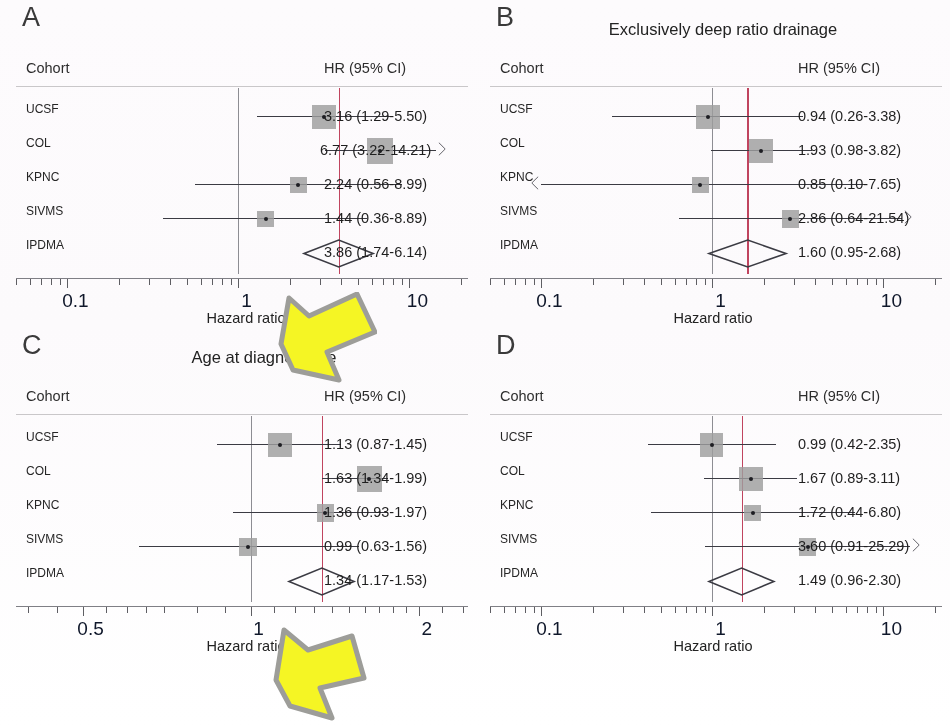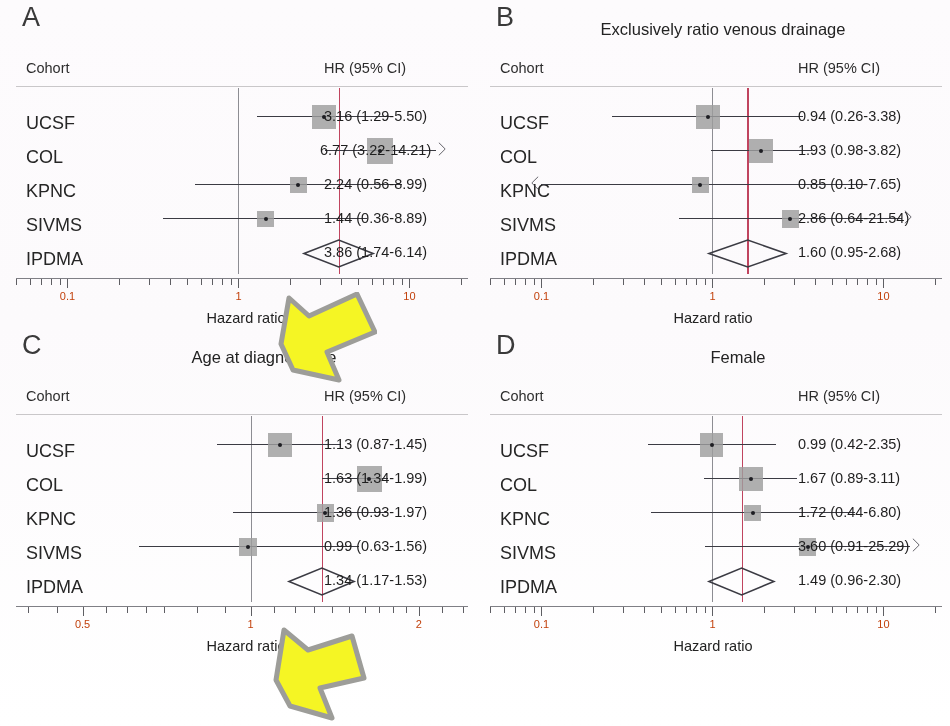--- a/index.html
+++ b/index.html
@@ -96,22 +96,22 @@
 
   .row {
     position: absolute;
     left: 0;
     width: 470px;
     height: 34px;
   }
   .row-label {
     position: absolute;
     left: 22px;
-    top: 13px;
-    font-size: 18px;
+    top: 2px;
+    font-size: 12px;
     color: #262626;
     white-space: nowrap;
   }
   .row-value {
     position: absolute;
     left: 320px;
     top: 8px;
     font-size: 14.5px;
     color: #1f1f1f;
     white-space: nowrap;
@@ -192,24 +192,25 @@
     position: absolute;
     top: 1px;
     width: 1px;
     background: #5e5e63;
   }
   .tick.major { height: 9px; }
   .tick.minor { height: 6px; }
   .tick-label {
     position: absolute;
     top: 12px;
-    font-size: 11px;
-    color: #c2410c;
+    font-size: 19px;
+    color: #0f172a;
     transform: translateX(-50%);
     white-space: nowrap;
+    margin-left: 8px;
   }
   .axis-title {
     position: absolute;
     top: 32px;
     left: 0;
     width: 470px;
     text-align: center;
     font-size: 14.5px;
     color: #222;
   }
@@ -303,21 +304,21 @@
         <div class="tick major" style="left: 405.45px;"></div>
         <div class="tick minor" style="left: 456.922px;"></div>
         <div class="tick-label" style="left: 63.4727px;">0.1</div>
         <div class="tick-label" style="left: 234.461px;">1</div>
         <div class="tick-label" style="left: 405.45px;">10</div>
         <div class="axis-title">Hazard ratio</div>
       </div>
     </div>
     <div class="panel pB">
       <div class="panel-letter">B</div>
-      <div class="panel-title">Exclusively ratio venous drainage</div>
+      <div class="panel-title">Exclusively deep ratio drainage</div>
       <div class="col-head left">Cohort</div>
       <div class="col-head right">HR (95% CI)</div>
       <div class="head-rule"></div>
       <div class="plot">
         <div class="vline null" style="left: 234.461px;"></div>
         <div class="vline summary" style="left: 269.363px;"></div>
         <div class="row" style="top: 14px;">
           <div class="row-label">UCSF</div>
           <div class="ci" style="left: 134.428px; width: 190.471px;"></div>
           <div class="box" style="width: 23.6px; height: 23.6px; left: 218.066px; top: 5.2px;"></div>
@@ -462,21 +463,20 @@
         <div class="tick minor" style="left: 437.896px;"></div>
         <div class="tick minor" style="left: 458.999px;"></div>
         <div class="tick-label" style="left: 78.5597px;">0.5</div>
         <div class="tick-label" style="left: 246.67px;">1</div>
         <div class="tick-label" style="left: 414.78px;">2</div>
         <div class="axis-title">Hazard ratio</div>
       </div>
     </div>
     <div class="panel pD">
       <div class="panel-letter">D</div>
-      <div class="panel-title">Female</div>
       <div class="col-head left">Cohort</div>
       <div class="col-head right">HR (95% CI)</div>
       <div class="head-rule"></div>
       <div class="plot">
         <div class="vline null" style="left: 234.461px;"></div>
         <div class="vline summary" style="left: 264.074px;"></div>
         <div class="row" style="top: 14px;">
           <div class="row-label">UCSF</div>
           <div class="ci" style="left: 170.041px; width: 127.868px;"></div>
           <div class="box" style="width: 23.2px; height: 23.2px; left: 222.115px; top: 5.4px;"></div>

